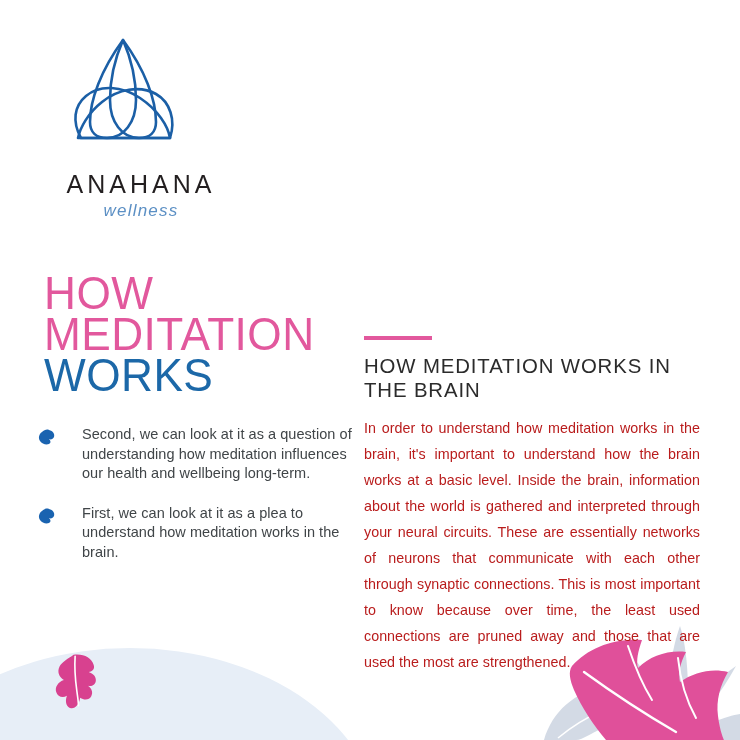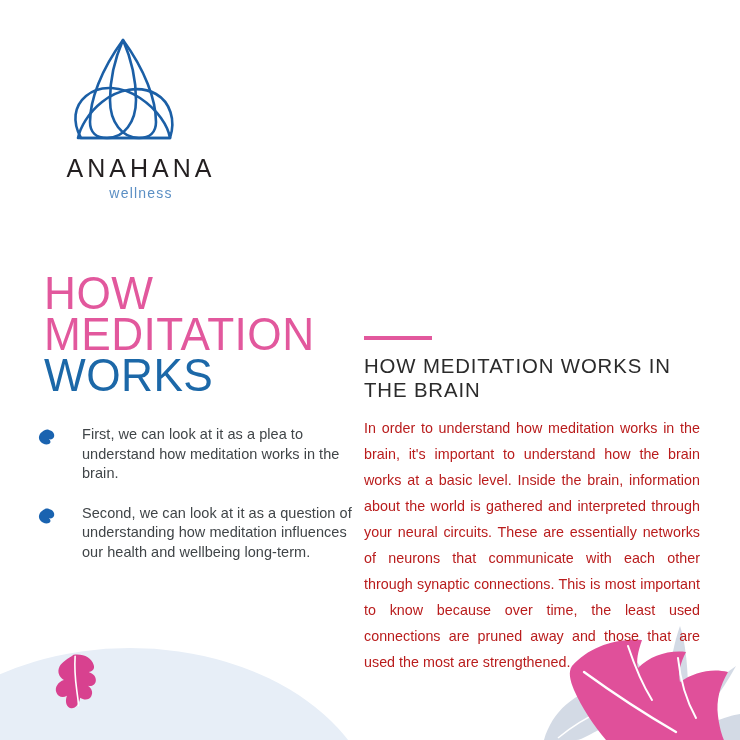--- a/index.html
+++ b/index.html
@@ -67,36 +67,37 @@
     position: absolute;
     left: 46px;
     top: 34px;
     width: 220px;
   }
   .logo-mark {
     display: block;
     margin-left: 14px;
   }
   .logo-word {
-    margin-top: 8px;
+    margin-top: 24px;
     font-size: 25px;
     letter-spacing: 4.0px;
     color: #231f20;
     font-weight: 400;
     text-align: center;
     width: 190px;
     font-family: "Liberation Sans", sans-serif;
   }
   .logo-sub {
     margin-top: 2px;
-    font-size: 14px;
+    font-size: 17px;
     letter-spacing: 1.2px;
     color: #5b8fc4;
     text-align: center;
     width: 190px;
+    font-style: italic;
   }
 
   
   .headline {
     position: absolute;
     left: 44px;
     top: 272px;
     font-family: "Liberation Sans Narrow", "Liberation Sans", sans-serif;
     font-size: 47px;
     line-height: 41px;
@@ -240,30 +241,30 @@
   </div>
 
   <div class="bullets">
 
     <div class="bullet-row">
       <svg class="bullet-icon" viewBox="0 0 18 16">
         <path d="M11 1 C15 2 17 5 16 8 C15 10 13 11 11 10
                  C13 12 13 14 11 15 C8 16 4 15 2 12
                  C0 9 1 5 4 3 C6 1 9 0 11 1 Z" fill="#1a63b0"></path>
       </svg>
-      <div class="bullet-text">First, we can look at it as a plea to understand how meditation works in the brain.</div>
+      <div class="bullet-text">Second, we can look at it as a question of understanding how meditation influences our health and wellbeing long-term.</div>
     </div>
 
     <div class="bullet-row">
       <svg class="bullet-icon" viewBox="0 0 18 16">
         <path d="M11 1 C15 2 17 5 16 8 C15 10 13 11 11 10
                  C13 12 13 14 11 15 C8 16 4 15 2 12
                  C0 9 1 5 4 3 C6 1 9 0 11 1 Z" fill="#1a63b0"></path>
       </svg>
-      <div class="bullet-text">Second, we can look at it as a question of understanding how meditation influences our health and wellbeing long-term.</div>
+      <div class="bullet-text">First, we can look at it as a plea to understand how meditation works in the brain.</div>
     </div>
   </div>
 
   <div class="right-col">
     <div class="rule"></div>
     <div class="sub-head">HOW MEDITATION WORKS IN THE BRAIN</div>
     <div class="body-copy">In order to understand how meditation works in the brain, it's important to understand how the brain works at a basic level. Inside the brain, information about the world is gathered and interpreted through your neural circuits. These are essentially networks of neurons that communicate with each other through synaptic connections. This is most important to know because over time, the least used connections are pruned away and those that are used the most are strengthened.</div>
   </div>
 
 </div>

